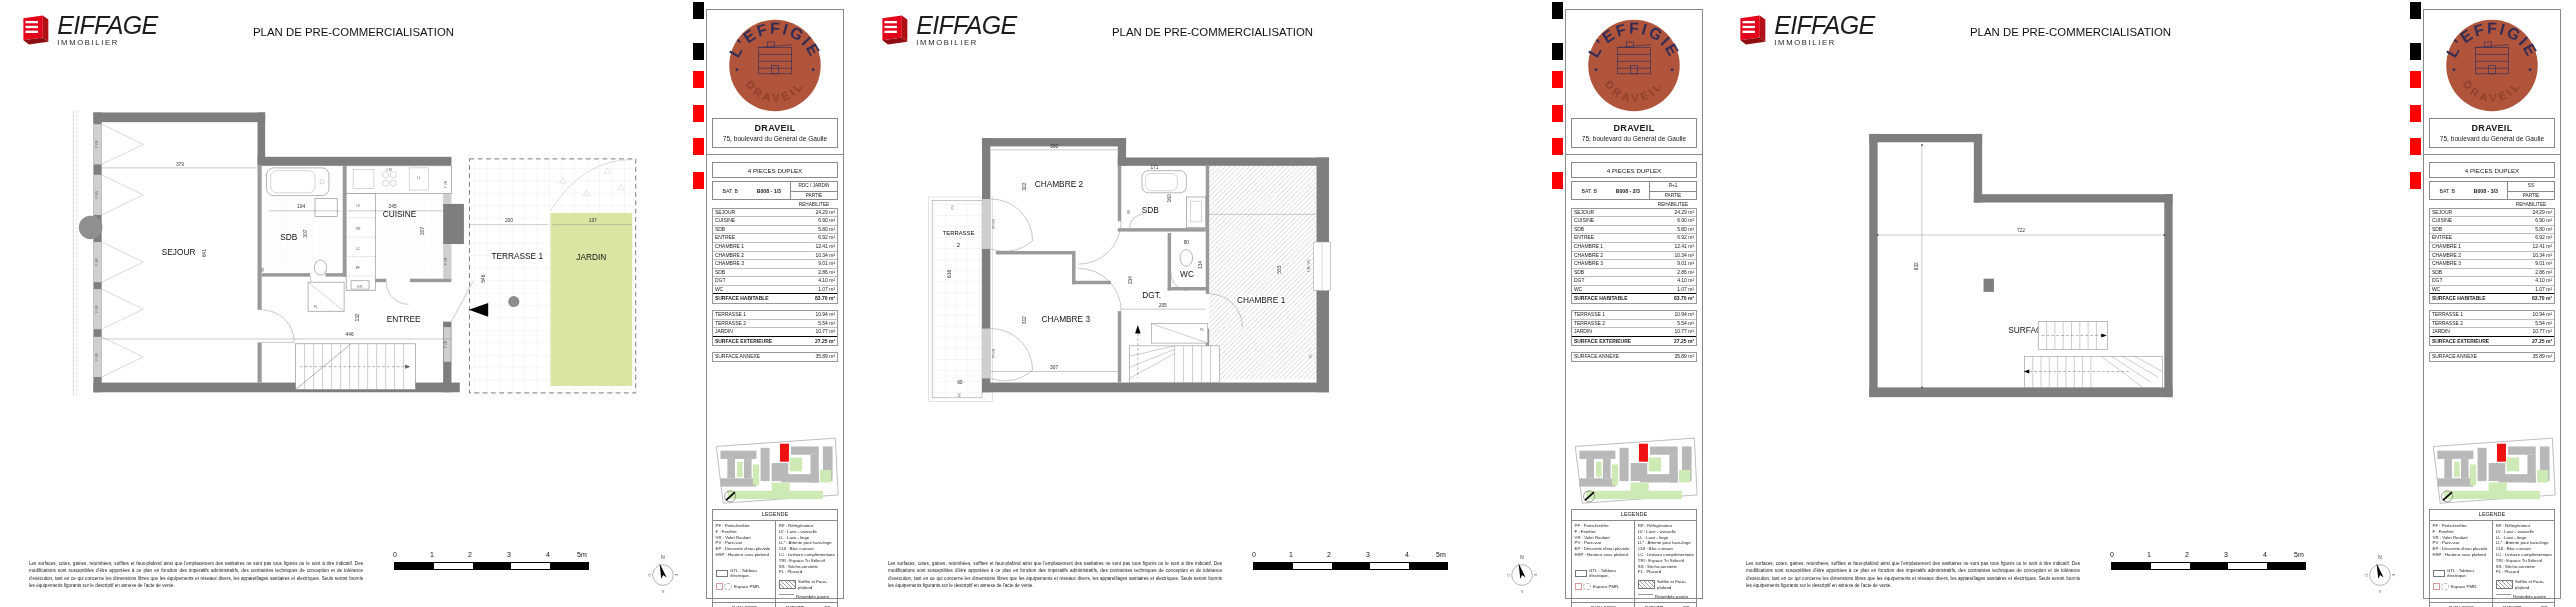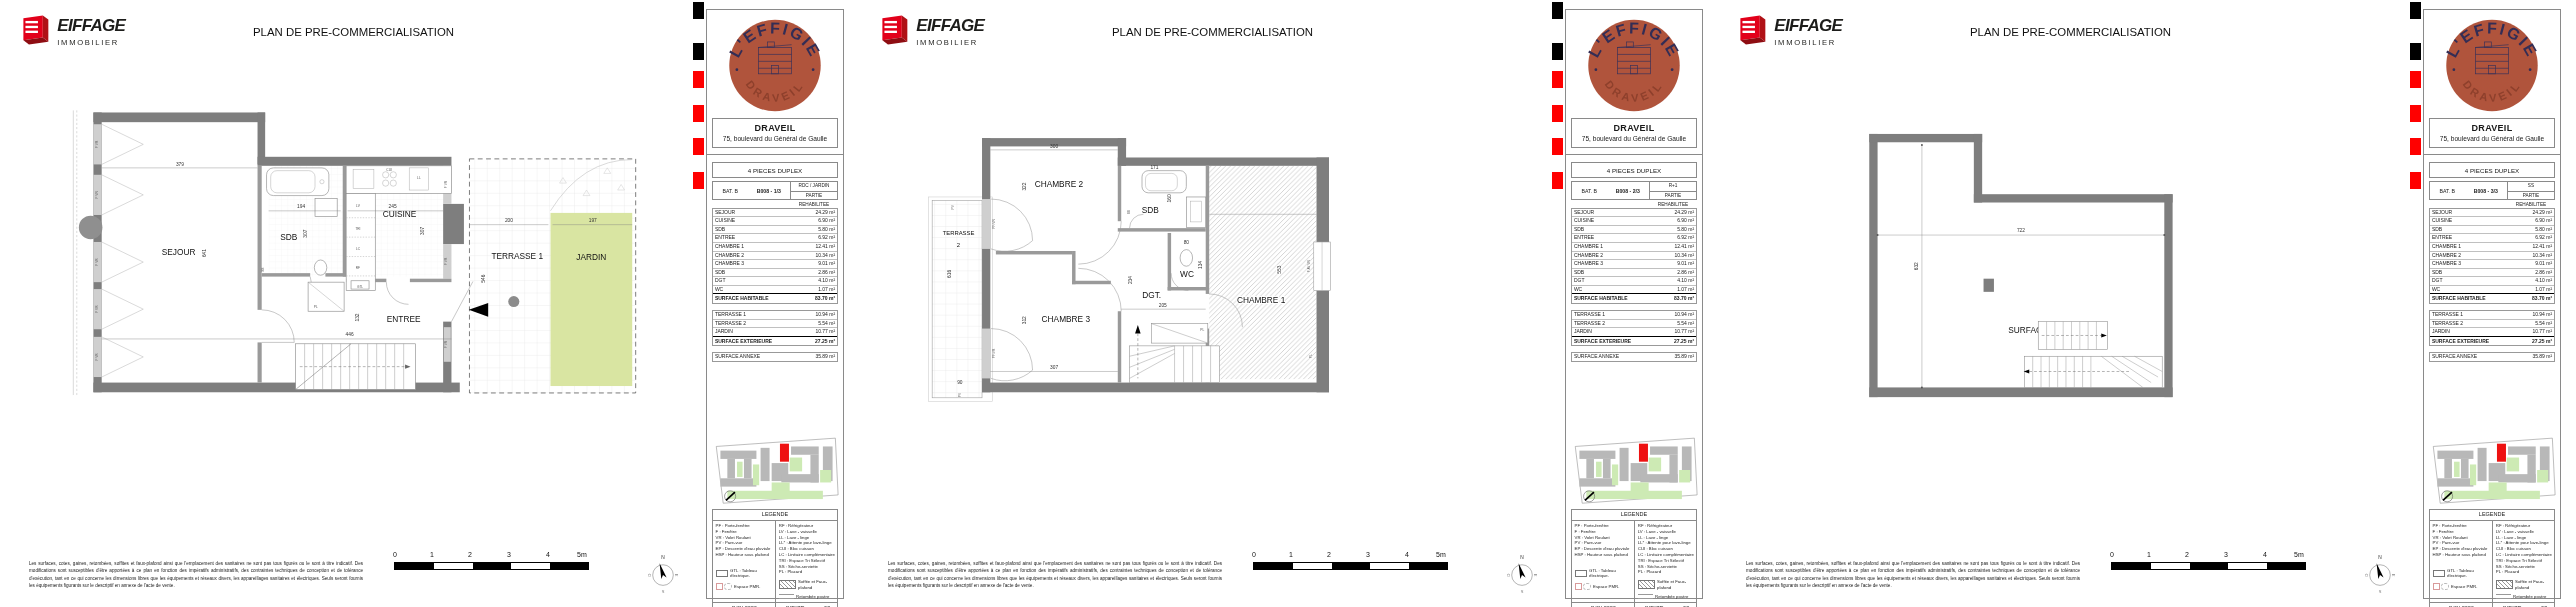--- a/index.html
+++ b/index.html
@@ -3,21 +3,21 @@
 <meta charset="utf-8">
 <style>
   html,body{margin:0;padding:0;background:#fff}
   body{width:2576px;height:607px;position:relative;font-family:"Liberation Sans",sans-serif;color:#1a1a1a;overflow:hidden}
   .page{position:absolute;top:0;width:859px;height:607px;background:#fff}
   #p1{left:0}#p2{left:859px}#p3{left:1717px}
 
   
   .logo{position:absolute;left:22px;top:14px;display:flex;align-items:flex-start}
   .logo-text{margin-left:4.8px}
-  .brand{font-size:17px;font-weight:bold;font-style:italic;letter-spacing:-0.7px;color:#1d1d1b;line-height:23.5px}
+  .brand{font-size:25px;font-weight:normal;font-style:italic;letter-spacing:-0.7px;color:#1d1d1b;line-height:23.5px}
   .brand-sub{font-size:7.6px;letter-spacing:1.7px;color:#1d1d1b;margin-top:0.7px}
   .title{position:absolute;left:253px;top:26px;font-size:11.4px;color:#111;white-space:nowrap}
 
   
   .plan{position:absolute}
   svg text{font-family:"Liberation Sans",sans-serif}
   .room{font-size:12px;fill:#111;text-anchor:middle}
   .room-s{font-size:8.5px;fill:#111;text-anchor:middle}
   .dim{font-size:7px;fill:#333;text-anchor:middle}
   .tag{font-size:4.6px;fill:#555;text-anchor:middle}

